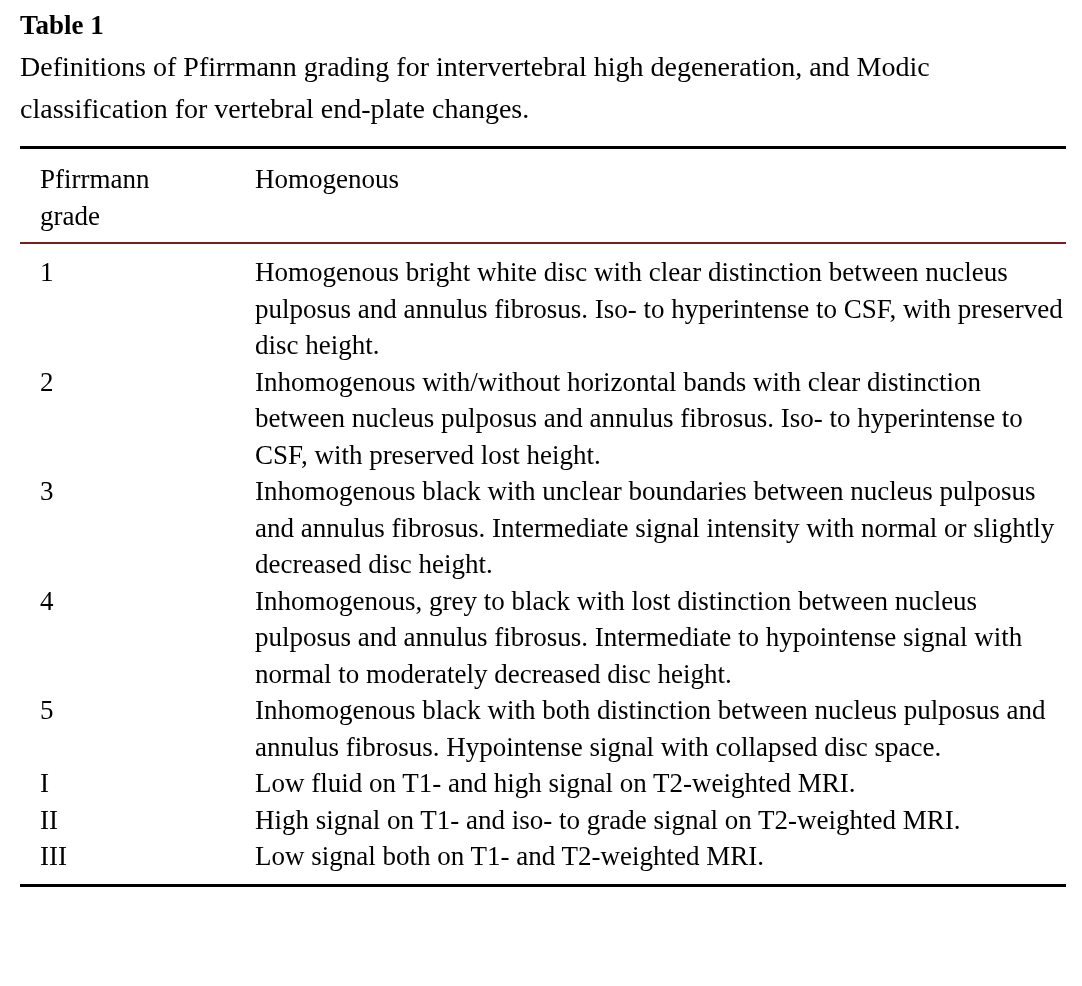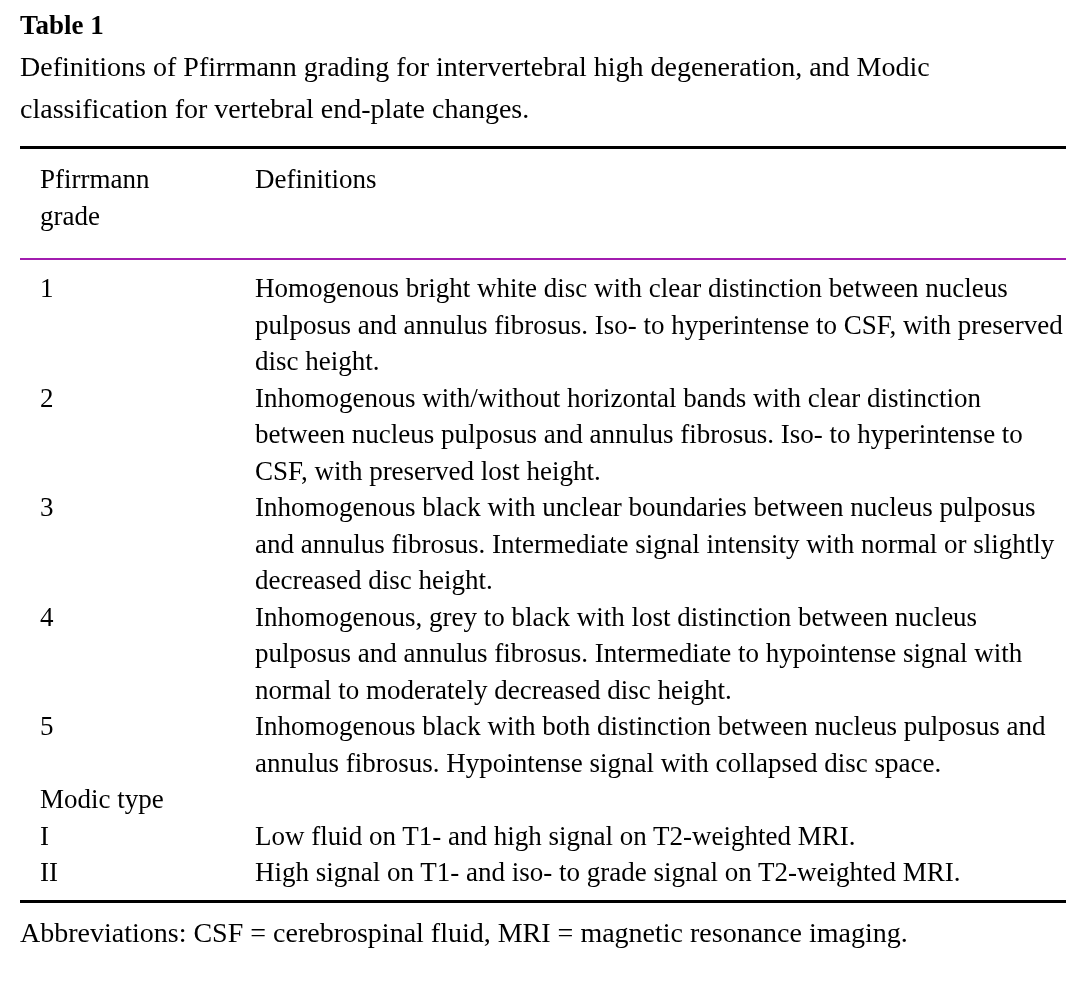--- a/index.html
+++ b/index.html
@@ -44,23 +44,23 @@
   table.data-table td {
     padding: 0;
     vertical-align: top;
     text-align: left;
     font-weight: normal;
     line-height: 36.5px;
   }
   table.data-table col.col-grade { width: 235px; }
   table.data-table col.col-def   { width: 811px; }
   table.data-table thead th {
-    border-bottom: 2px solid #a21caf;
+    border-bottom: 2px solid #7f1d1d;
     padding-top: 12px;
-    padding-bottom: 24px;
+    padding-bottom: 8px;
   }
   table.data-table thead th .th-inner {
     max-width: 175px;
   }
   .cell-grade { padding-left: 20px !important; }
   tbody tr:first-child td { padding-top: 10px !important; }
   tbody tr:last-child td  { padding-bottom: 9px !important; }
   .footnote {
     font-size: 28px;
     line-height: 36px;
@@ -80,21 +80,21 @@
   <table class="data-table">
     <colgroup>
       <col class="col-grade">
       <col class="col-def">
     </colgroup>
     <thead>
       <tr>
         <th class="cell-grade">
           <div class="th-inner">Pfirrmann grade</div>
         </th>
-        <th>Definitions</th>
+        <th>Homogenous</th>
       </tr>
     </thead>
     <tbody>
       <tr>
         <td class="cell-grade">1</td>
         <td>Homogenous bright white disc with clear distinction between nucleus pulposus and annulus fibrosus. Iso- to hyperintense to CSF, with preserved disc height.</td>
       </tr>
       <tr>
         <td class="cell-grade">2</td>
         <td>Inhomogenous with/without horizontal bands with clear distinction between nucleus pulposus and annulus fibrosus. Iso- to hyperintense to CSF, with preserved lost height.</td>
@@ -105,29 +105,28 @@
       </tr>
       <tr>
         <td class="cell-grade">4</td>
         <td>Inhomogenous, grey to black with lost distinction between nucleus pulposus and annulus fibrosus. Intermediate to hypointense signal with normal to moderately decreased disc height.</td>
       </tr>
       <tr>
         <td class="cell-grade">5</td>
         <td>Inhomogenous black with both distinction between nucleus pulposus and annulus fibrosus. Hypointense signal with collapsed disc space.</td>
       </tr>
       <tr>
-        <td class="cell-grade">Modic type</td>
-        <td></td>
-      </tr>
-      <tr>
         <td class="cell-grade">I</td>
         <td>Low fluid on T1- and high signal on T2-weighted MRI.</td>
       </tr>
       <tr>
         <td class="cell-grade">II</td>
         <td>High signal on T1- and iso- to grade signal on T2-weighted MRI.</td>
       </tr>
+      <tr>
+        <td class="cell-grade">III</td>
+        <td>Low signal both on T1- and T2-weighted MRI.</td>
+      </tr>
     </tbody>
   </table>
 
-  <p class="footnote">Abbreviations: CSF = cerebrospinal fluid, MRI = magnetic resonance imaging.</p>
 
 </div>
 
 </body></html>

